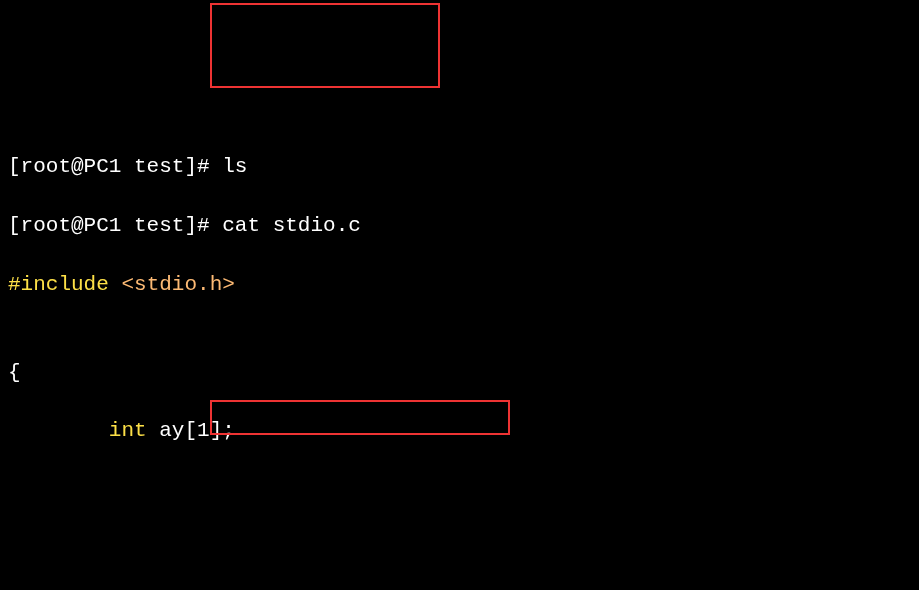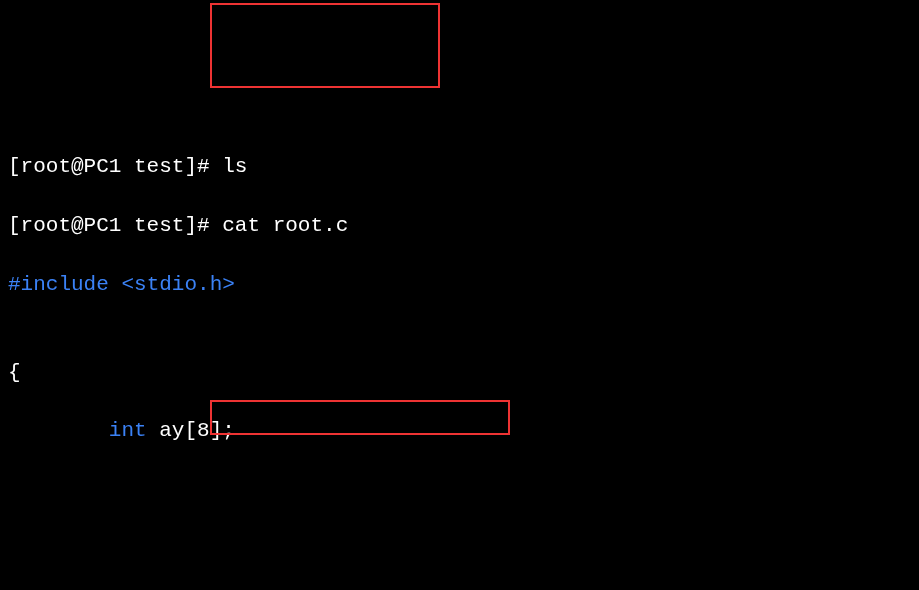--- a/index.html
+++ b/index.html
@@ -14,45 +14,45 @@
     color: #ffffff;
     width: 919px;
     height: 590px;
     padding: 5px 8px;
     line-height: 1.4;
     white-space: pre;
     position: relative;
     overflow: hidden;
   }
   .prompt-user { color: #ffffff; }
-  .keyword { color: #3b82f6; }
-  .string { color: #3b82f6; }
+  .keyword { color: #fde047; }
+  .string { color: #fdba74; }
   .white { color: #ffffff; }
   .redbox {
     position: absolute;
     border: 2px solid #ee3333;
     background: transparent;
     pointer-events: none;
   }
   .box1 { left: 210px; top: 3px; width: 230px; height: 85px; }
   .box2 { left: 210px; top: 400px; width: 300px; height: 35px; }
   .line { display: block; font-family: Liberation Mono, monospace; }
 </style>
 </head>
 <body>
 
 
 
 <div>
 <span class="line"><span class="prompt-user">[root@PC1 test]# </span><span class="white">ls</span></span>
-<span class="line"><span class="prompt-user">[root@PC1 test]# </span><span class="white">cat root.c</span></span>
+<span class="line"><span class="prompt-user">[root@PC1 test]# </span><span class="white">cat stdio.c</span></span>
 <span class="line"><span class="keyword">#include </span><span class="string">&lt;stdio.h&gt;</span></span>
 <span class="line"></span>
 <span class="line"><span class="white">{</span></span>
-<span class="line"><span class="keyword">        int</span><span class="white"> ay[8];</span></span>
+<span class="line"><span class="keyword">        int</span><span class="white"> ay[1];</span></span>
 <span class="line"></span>
 
 <span class="line"></span>
 
 
 
 
 
 
 

